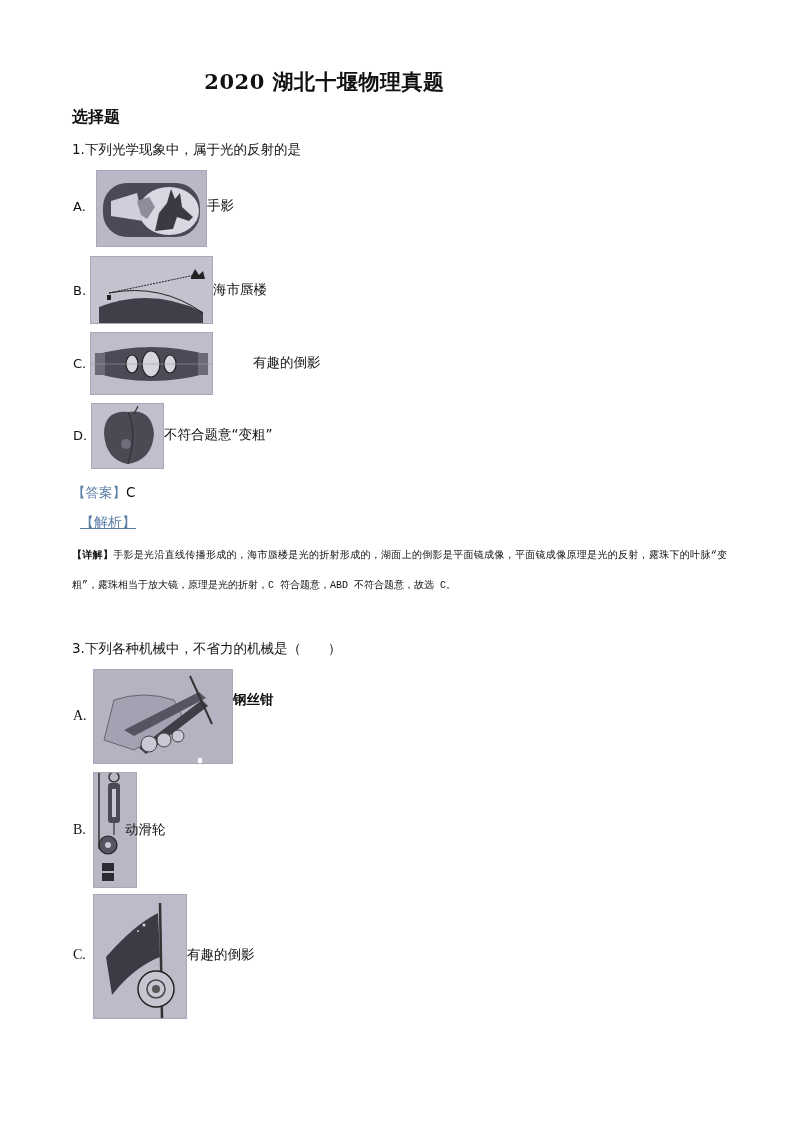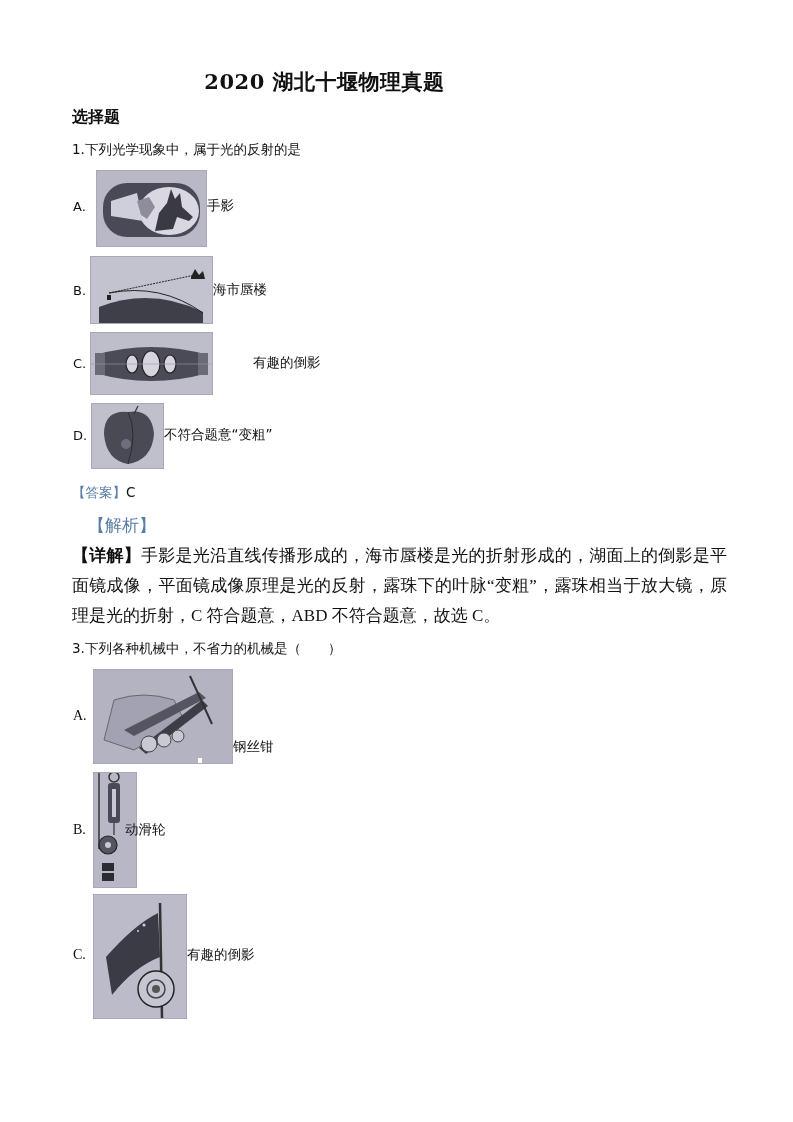--- a/index.html
+++ b/index.html
@@ -10,22 +10,22 @@
   .section { left: 72px; top: 107px; font-size: 16px; font-weight: bold; font-family: "DejaVu Sans", "Liberation Sans", sans-serif; }
   .q { left: 72px; font-size: 13.5px; font-family: "DejaVu Sans", "Liberation Sans", sans-serif; }
   .opt-label { font-size: 13px; font-family: "DejaVu Sans", "Liberation Sans", sans-serif; }
   .opt-label.serif { font-family: "Liberation Serif", "DejaVu Serif", serif; font-size: 14px; }
   .opt-text { font-size: 13.5px; font-family: "DejaVu Sans", "Liberation Sans", sans-serif; }
   .pic { background: #b7b6c4; border: 1px solid #a9a8b8; overflow: hidden; }
   .pic svg { display: block; width: 100%; height: 100%; }
   .tag { color: #5b7ea6; text-align: right; }
   .answer { left: 72px; top: 484px; font-size: 13.5px; font-family: "DejaVu Sans", "Liberation Sans", sans-serif; }
   .answer .val { color: #111; }
-  .jiexi { left: 88px; top: 514px; font-size: 17px; font-family: "DejaVu Sans", "Liberation Sans", sans-serif; }
-  .detail { left: 72px; width: 655px; top: 541px; font-size: 17px; line-height: 30px; font-family: Liberation Serif, serif; text-align: justify; }
+  .jiexi { left: 80px; top: 514px; font-size: 14px; font-family: "DejaVu Sans", "Liberation Sans", sans-serif; text-decoration: underline; }
+  .detail { left: 72px; width: 655px; top: 541px; font-size: 10px; line-height: 30px; font-family: Liberation Mono, monospace; text-align: justify; }
   .detail .bracket { font-weight: bold; }
 </style>
 </head>
 <body>
 
 <div class="abs title">2020 湖北十堰物理真题</div>
 <div class="abs section">选择题</div>
 
 <div class="abs q" style="top:141px;">1.下列光学现象中，属于光的反射的是</div>
 
@@ -100,21 +100,21 @@
     <path d="M20 30 Q50 20 80 30 L90 50 L40 80 L10 70 Z" fill="#a3a2b2" stroke="#555" stroke-width="0.8"></path>
     <path d="M30 60 L105 22 L112 28 L40 66 Z" fill="#555562"></path>
     <path d="M45 78 L108 30 L114 36 L52 84 Z" fill="#3d3d48"></path>
     <line x1="96" y1="6" x2="118" y2="54" stroke="#333" stroke-width="2"></line>
     <circle cx="55" cy="74" r="8" fill="#c9c8d5" stroke="#444" stroke-width="1"></circle>
     <circle cx="70" cy="70" r="7" fill="#c9c8d5" stroke="#444" stroke-width="1"></circle>
     <circle cx="84" cy="66" r="6" fill="#c9c8d5" stroke="#444" stroke-width="1"></circle>
     <rect x="104" y="88" width="4" height="5" fill="#fff"></rect>
   </svg>
 </div>
-<div class="abs opt-text" style="left:233px; top:738px;">钢丝钳</div>
+<div class="abs opt-text" style="left:233px; top:691px;font-weight:bold;">钢丝钳</div>
 
 <div class="abs opt-label serif" style="left:73px; top:822px;">B.</div>
 <div class="abs pic" style="left:93px; top:772px; width:42px; height:114px;">
   <svg viewBox="0 0 42 114">
     <rect width="42" height="114" fill="#b8b7c5"></rect>
     <line x1="5" y1="0" x2="5" y2="76" stroke="#333" stroke-width="1.5"></line>
     <rect x="14" y="10" width="12" height="40" rx="3" fill="#4a4a56"></rect>
     <rect x="18" y="16" width="4" height="28" fill="#c8c7d3"></rect>
     <circle cx="20" cy="4" r="5" fill="none" stroke="#333" stroke-width="1.5"></circle>
     <line x1="20" y1="50" x2="20" y2="62" stroke="#333" stroke-width="1.2"></line>

